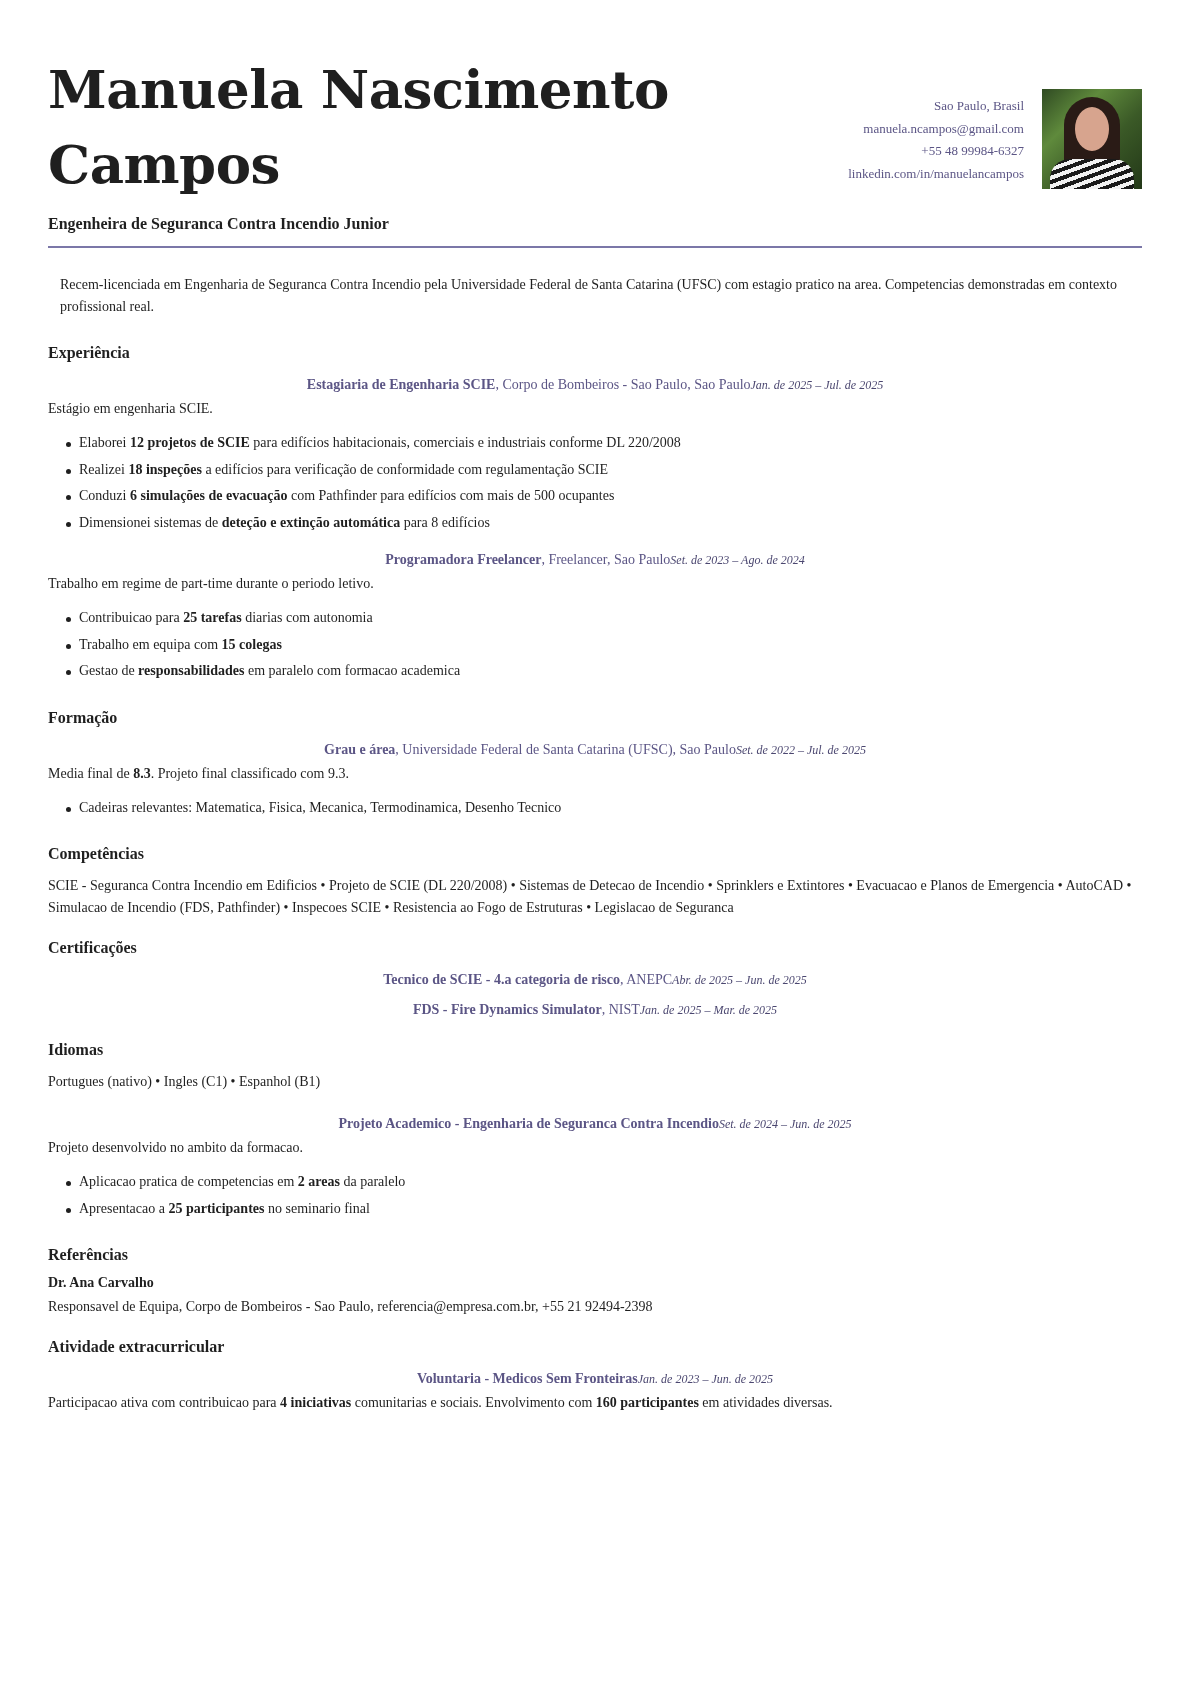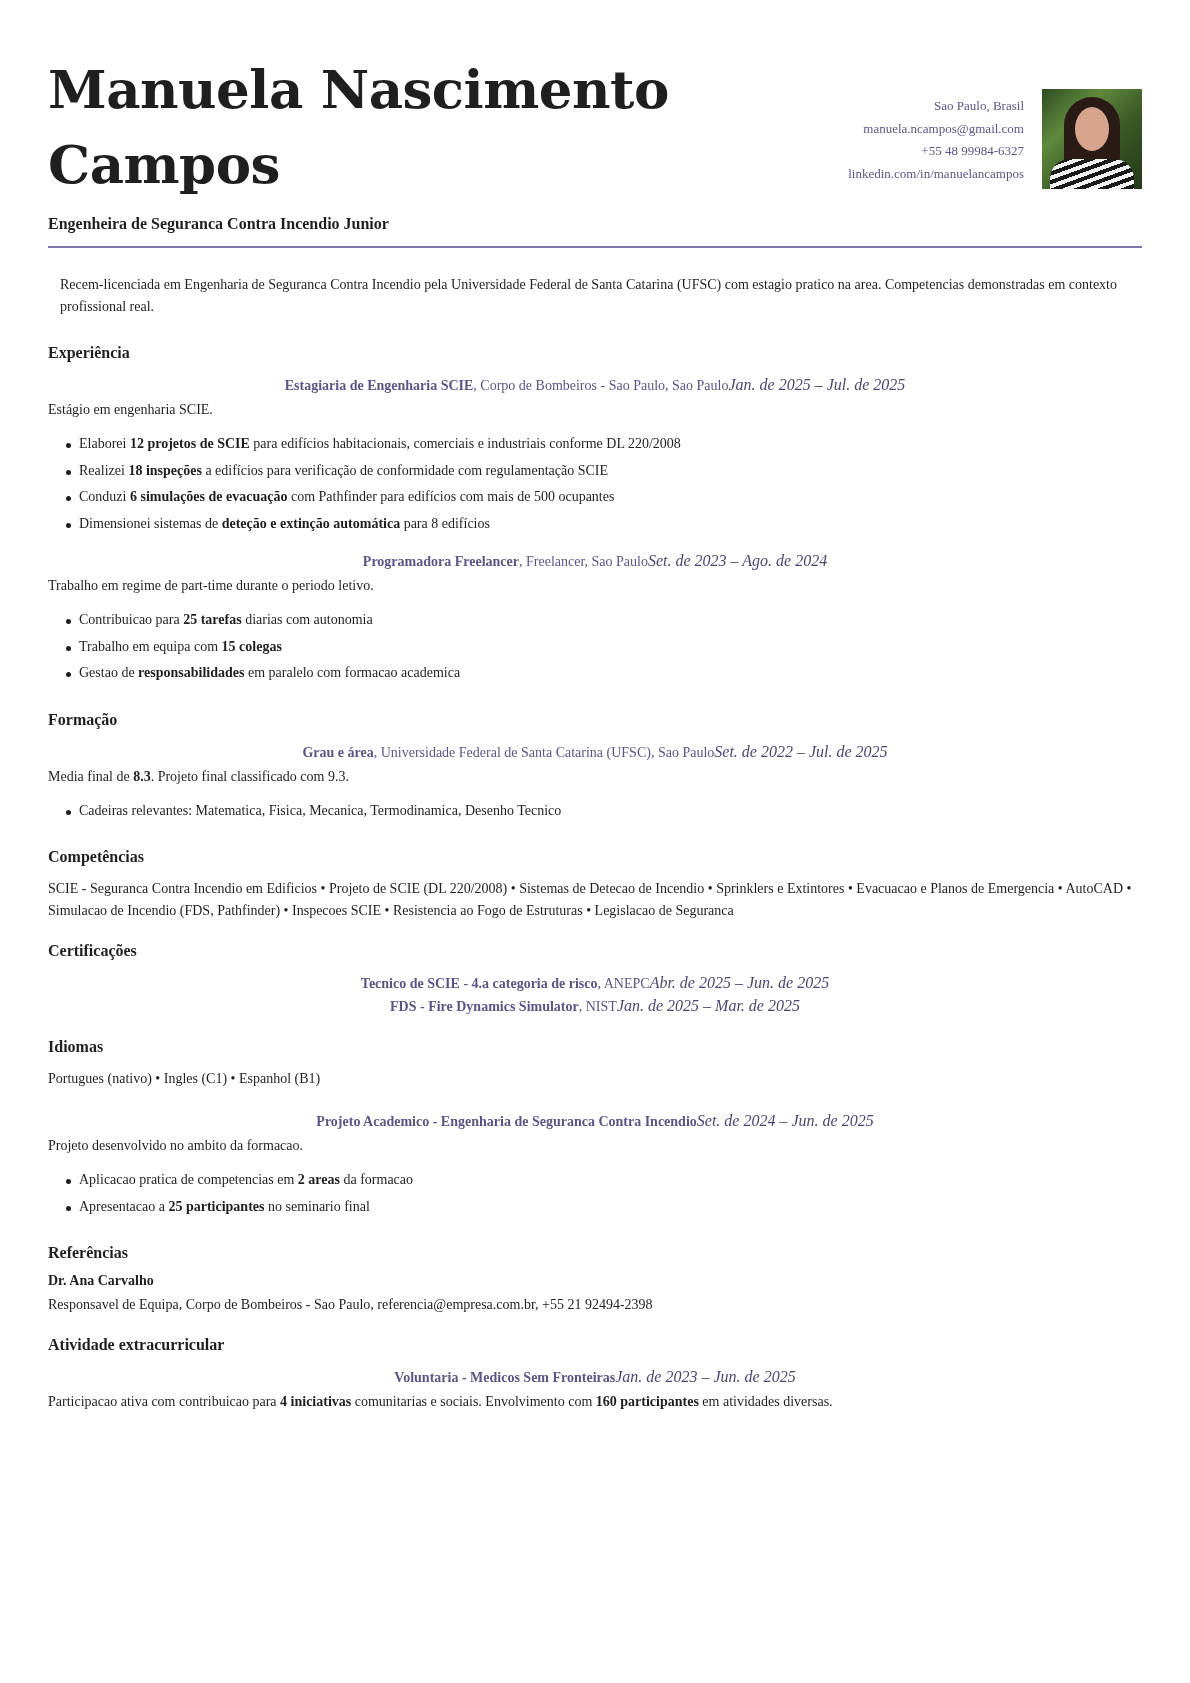--- a/index.html
+++ b/index.html
@@ -50,21 +50,21 @@
     margin: 0; padding: 0; color: #1f1f1f;
   }
   .sec { margin-top: 20px; }
   .sec h2 { margin-bottom: 12px; }
   .entry-head {
     display: flex; justify-content: center; align-items: baseline;
     line-height: 22px; color: #5b5585;
   }
   .entry-head .role { font-weight: bold; color: #5b5585; }
   .entry-head .org { color: #5b5585; }
-  .date { font-style: italic; font-size: 16px; color: #4b4770; white-space: nowrap; }
+  .date { font-style: italic; font-size: 12px; color: #4b4770; white-space: nowrap; }
   .desc { line-height: 22px; margin: 2px 0 0 0; }
   ul { margin: 10px 0 0 0; padding: 0 0 0 31px; }
   li { line-height: 26.5px; list-style: none; position: relative; }
   li::before {
     content: ""; position: absolute; left: -13px; top: 12px; width: 5px; height: 5px;
     border-radius: 50%; background: #1f1f1f;
   }
   .entry + .entry { margin-top: 13px; }
   b { font-weight: bold; }
   .skills { line-height: 22px; }
@@ -148,40 +148,40 @@
       <h2>Competências</h2>
       <div class="skills">SCIE - Seguranca Contra Incendio em Edificios • Projeto de SCIE (DL 220/2008) • Sistemas de Detecao de Incendio • Sprinklers e Extintores • Evacuacao e Planos de Emergencia • AutoCAD • Simulacao de Incendio (FDS, Pathfinder) • Inspecoes SCIE • Resistencia ao Fogo de Estruturas • Legislacao de Seguranca</div>
     </div>
 
     <div class="sec">
       <h2>Certificações</h2>
       <div class="entry-head">
         <span><span class="role">Tecnico de SCIE - 4.a categoria de risco</span><span class="org">, ANEPC</span></span>
         <span class="date">Abr. de 2025 – Jun. de 2025</span>
       </div>
-      <div class="entry-head" style="">
+      <div class="entry-head" style="margin-top:8px">
         <span><span class="role">FDS - Fire Dynamics Simulator</span><span class="org">, NIST</span></span>
         <span class="date">Jan. de 2025 – Mar. de 2025</span>
       </div>
     </div>
 
     <div class="sec">
       <h2>Idiomas</h2>
       <div class="skills">Portugues (nativo) • Ingles (C1) • Espanhol (B1)</div>
     </div>
 
     <div class="sec">
       <div class="entry">
         <div class="entry-head">
           <span class="role">Projeto Academico - Engenharia de Seguranca Contra Incendio</span>
           <span class="date">Set. de 2024 – Jun. de 2025</span>
         </div>
         <p class="desc">Projeto desenvolvido no ambito da formacao.</p>
         <ul>
-          <li><span>Aplicacao pratica de competencias em </span><b>2 areas</b><span> da formacao</span></li>
+          <li><span>Aplicacao pratica de competencias em </span><b>2 areas</b><span> da paralelo</span></li>
           <li><span>Apresentacao a </span><b>25 participantes</b><span> no seminario final</span></li>
         </ul>
       </div>
     </div>
 
     <div class="sec" style="margin-top:24px">
       <h2 style="margin-bottom:8px">Referências</h2>
       <div class="ref-name">Dr. Ana Carvalho</div>
       <div class="desc">Responsavel de Equipa, Corpo de Bombeiros - Sao Paulo, referencia@empresa.com.br, +55 21 92494-2398</div>
     </div>

